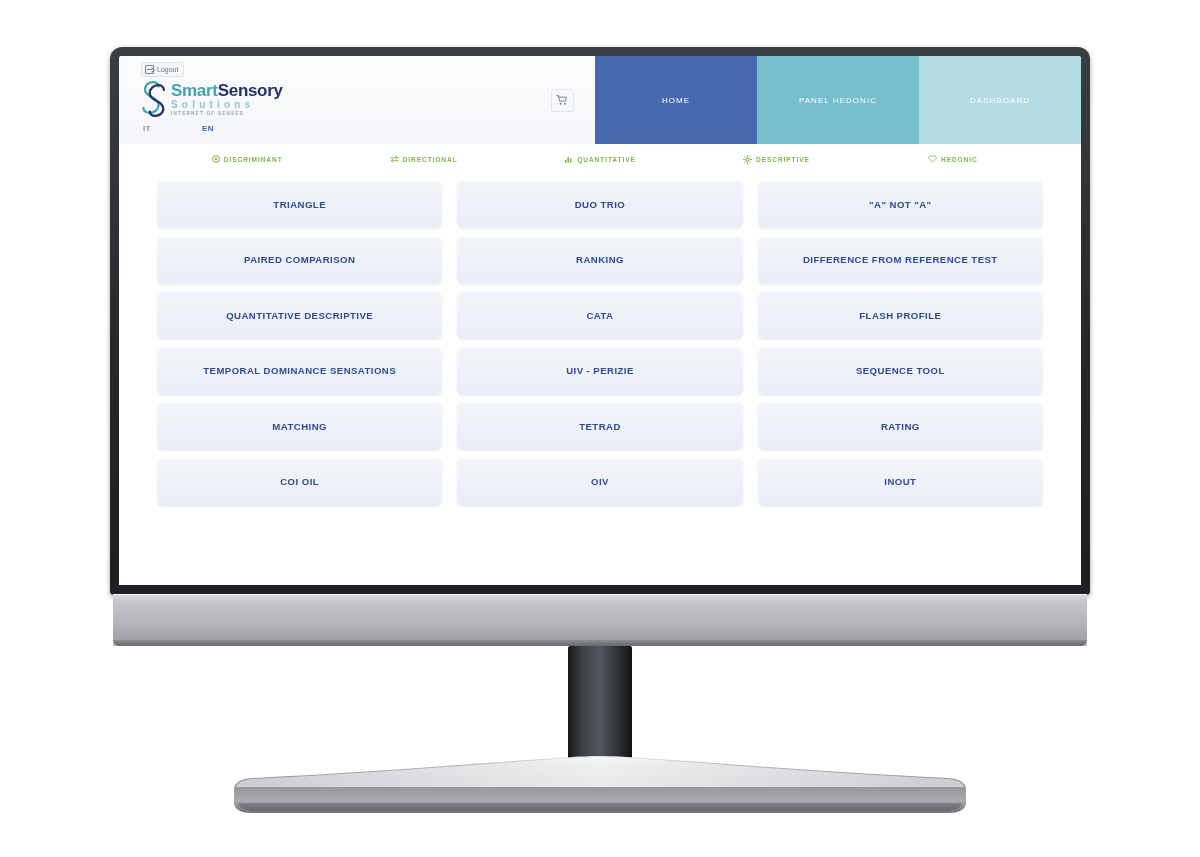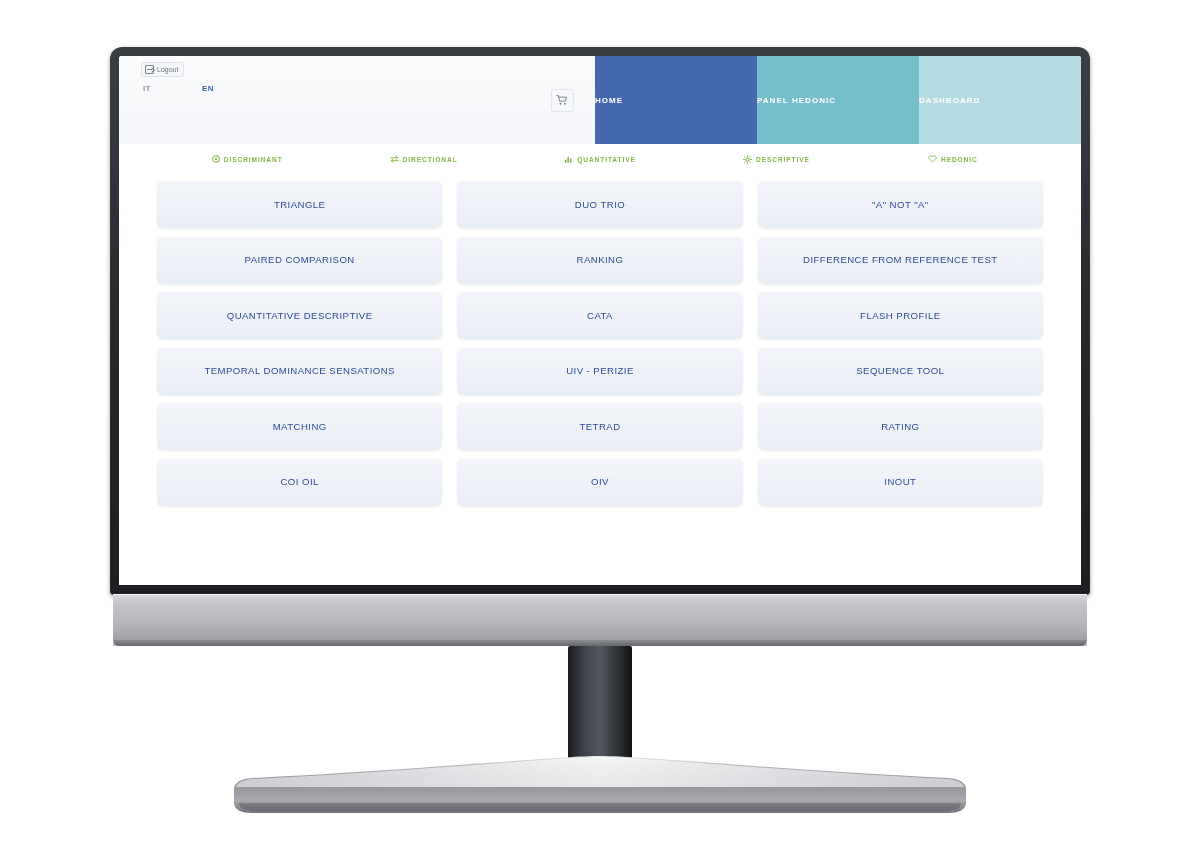--- a/index.html
+++ b/index.html
@@ -134,22 +134,22 @@
     display:flex; align-items:center; justify-content:center;
   }
   .cart-btn {
     width:23px;height:23px;border:1px solid #e2e5ea;border-radius:3px;
     background:#f7f8fa; display:flex;align-items:center;justify-content:center;
     cursor:pointer;
   }
   .nav-blocks { flex:1; display:flex; }
   .nav-block {
     flex:1;
-    display:flex; align-items:center; justify-content:flex-start;
-    color:#ffffff; font-size:8px; font-weight:700; letter-spacing:1.05px;
+    display:flex; align-items:center; justify-content:center;
+    color:#ffffff; font-size:8px; font-weight:400; letter-spacing:1.05px;
     cursor:pointer;
   }
 
   
   .cat-bar {
     height: 30px;
     background:#ffffff;
     display:flex; align-items:center;
     padding: 0 40px;
   }
@@ -171,21 +171,21 @@
     row-gap: 7.5px;
   }
   .card {
     height: 48px;
     background: linear-gradient(180deg,#f3f5fa 0%, #eef1f7 55%, #e9edf4 100%);
     border-radius: 6px;
     box-shadow: 0 1px 2px rgba(40,55,90,.10), inset 0 1px 0 rgba(255,255,255,.9);
     display:flex; align-items:center; justify-content:center;
     color:#2e4b96;
     font-size: 9.6px;
-    font-weight: 400;
+    font-weight: 700;
     letter-spacing: .45px;
     text-align:center;
     cursor:pointer;
     user-select:none;
   }
 </style>
 </head>
 <body>
 
 <div id="monitor-scene">
@@ -197,20 +197,31 @@
 
         <div class="header">
 
           <div class="brand-col">
 
             <div class="logout-btn">
               <span class="ico"></span>
               <span>Logout</span>
             </div>
 
+            <div class="logo-wrap">
+              <svg class="logo-mark" viewBox="0 0 26 36">
+                <path d="M17.5 5.4C17.5 2.6 14.9 0.9 11.7 1.1 7.3 1.4 4.0 4.4 4.0 8.3c0 3.6 2.6 5.6 6.2 7.4 4.4 2.2 7.4 4.3 7.4 8.3 0 4.4-3.8 7.6-8.5 7.8C5.3 31.9 2.4 30.1 2.4 27" fill="none" stroke="#3fa6ac" stroke-width="2.3" stroke-linecap="round"></path>
+                <path d="M8.8 30.6c0 2.8 2.6 4.5 5.8 4.3 4.4-.3 7.7-3.3 7.7-7.2 0-3.6-2.6-5.6-6.2-7.4-4.4-2.2-7.4-4.3-7.4-8.3 0-4.4 3.8-7.6 8.5-7.8 2.8-.1 5.7 1.7 5.7 4.8" fill="none" stroke="#27306b" stroke-width="2.3" stroke-linecap="round"></path>
+              </svg>
+              <div class="logo-text">
+                <div class="logo-line1"><span class="smart">Smart</span><span class="sensory">Sensory</span></div>
+                <div class="logo-line2">Solutions</div>
+                <div class="logo-line3">INTERNET OF SENSES</div>
+              </div>
+            </div>
 
             <div class="lang-row">
               <span class="lang inactive">IT</span>
               <span class="lang active">EN</span>
             </div>
           </div>
 
           <div class="cart-col">
             <div class="cart-btn">
               <svg width="12" height="12" viewBox="0 0 16 16">

